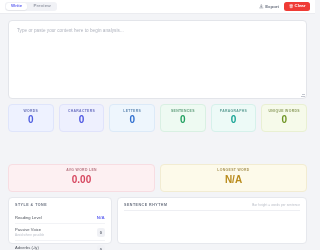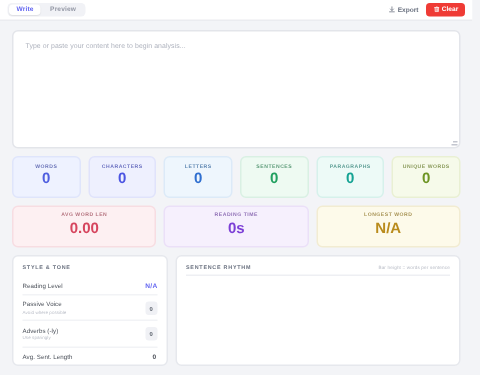--- a/index.html
+++ b/index.html
@@ -53,21 +53,21 @@
   .stats-row { display: flex; gap: 5px; padding: 5px 8px 0 8px; flex: 0 0 auto; }
   .stat {
     flex: 1; border-radius: 4px; border: 1px solid;
     padding: 4.5px 2px 5px 2px; text-align: center;
   }
   .stat .lbl {
     font-size: 3.4px; font-weight: bold; letter-spacing: .35px;
     text-transform: uppercase; line-height: 1;
   }
   .stat .val { font-size: 10px; font-weight: bold; line-height: 1.15; margin-top: 1.5px; }
-  .stat.wide { flex: 2.02; }
+  .stat.wide { flex: 2.02; margin-top: 27px; }
 
   
   .panels { display: flex; gap: 5px; padding: 5px 8px 6px 8px; flex: 1 1 auto; min-height: 0; }
   .panel {
     background: #ffffff; border: 1px solid #e6e8ed; border-radius: 4px;
     padding: 5px 6px; display: flex; flex-direction: column;
   }
   .panel.left { width: 104px; flex: 0 0 104px; }
   .panel.right { flex: 1 1 auto; }
   .panel-head { display: flex; align-items: baseline; justify-content: space-between; }
@@ -161,24 +161,20 @@
         <div class="lbl" style="color: rgb(138, 154, 91);">UNIQUE WORDS</div>
         <div class="val" style="color: rgb(110, 149, 36);">0</div>
       </div>
     </div>
 
   <div class="stats-row" id="row2">
       <div class="stat wide" style="background: rgb(253, 240, 242); border-color: rgb(247, 221, 226);">
         <div class="lbl" style="color: rgb(181, 115, 127);">AVG WORD LEN</div>
         <div class="val" style="color: rgb(214, 69, 94);">0.00</div>
       </div>
-      <div class="stat wide" style="background: rgb(246, 240, 253); border-color: rgb(235, 224, 248);">
-        <div class="lbl" style="color: rgb(143, 111, 181);">READING TIME</div>
-        <div class="val" style="color: rgb(124, 63, 214);">0s</div>
-      </div>
       <div class="stat wide" style="background: rgb(253, 250, 234); border-color: rgb(242, 236, 210);">
         <div class="lbl" style="color: rgb(168, 148, 86);">LONGEST WORD</div>
         <div class="val" style="color: rgb(185, 139, 28);">N/A</div>
       </div>
     </div>
 
   <div class="panels">
 
     <div class="panel left">
       <div class="panel-head">

